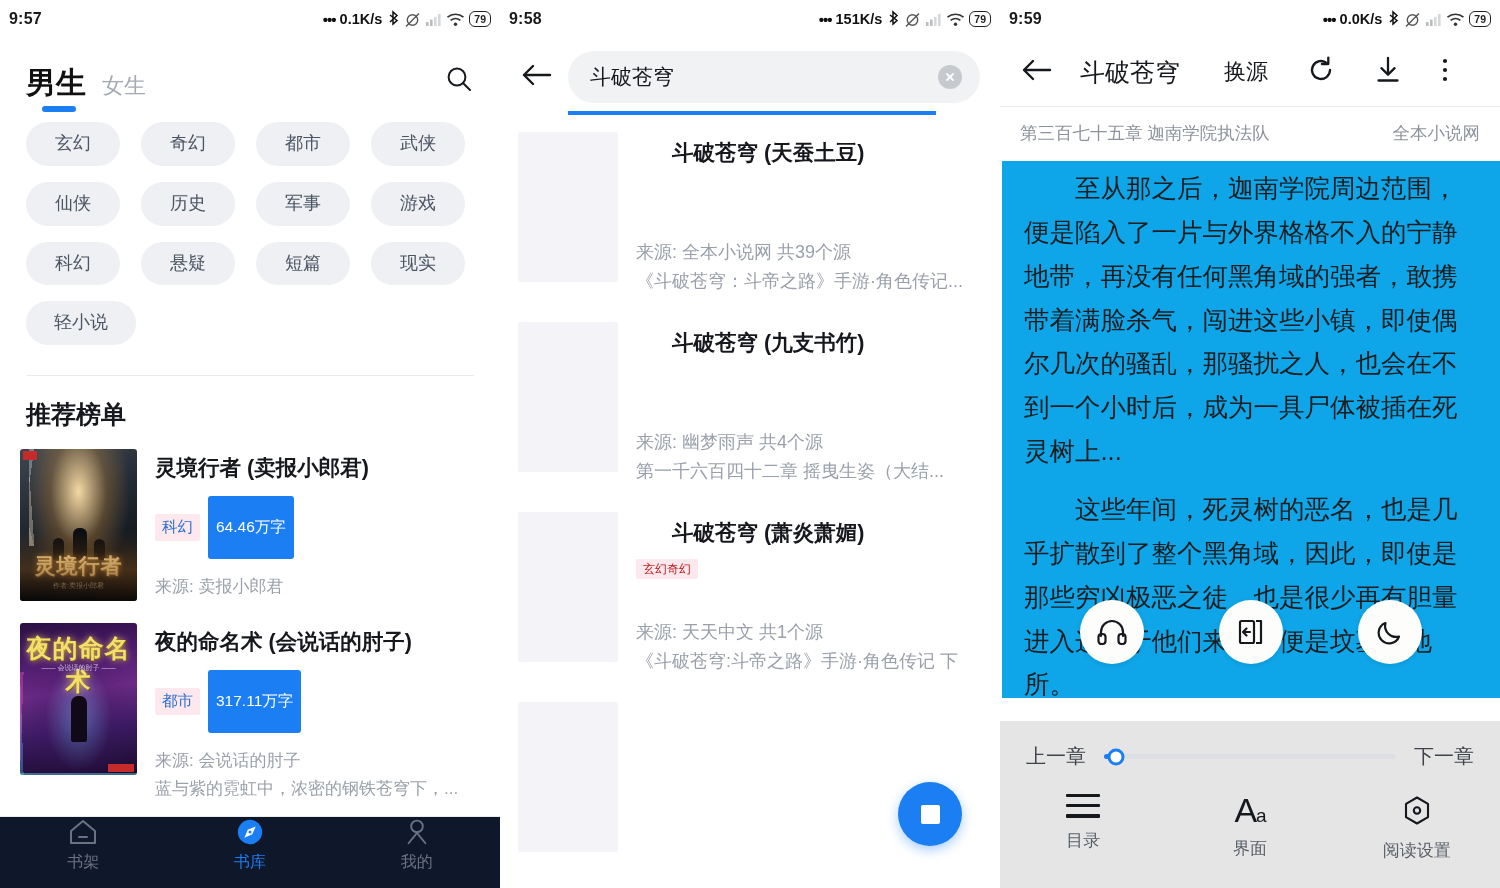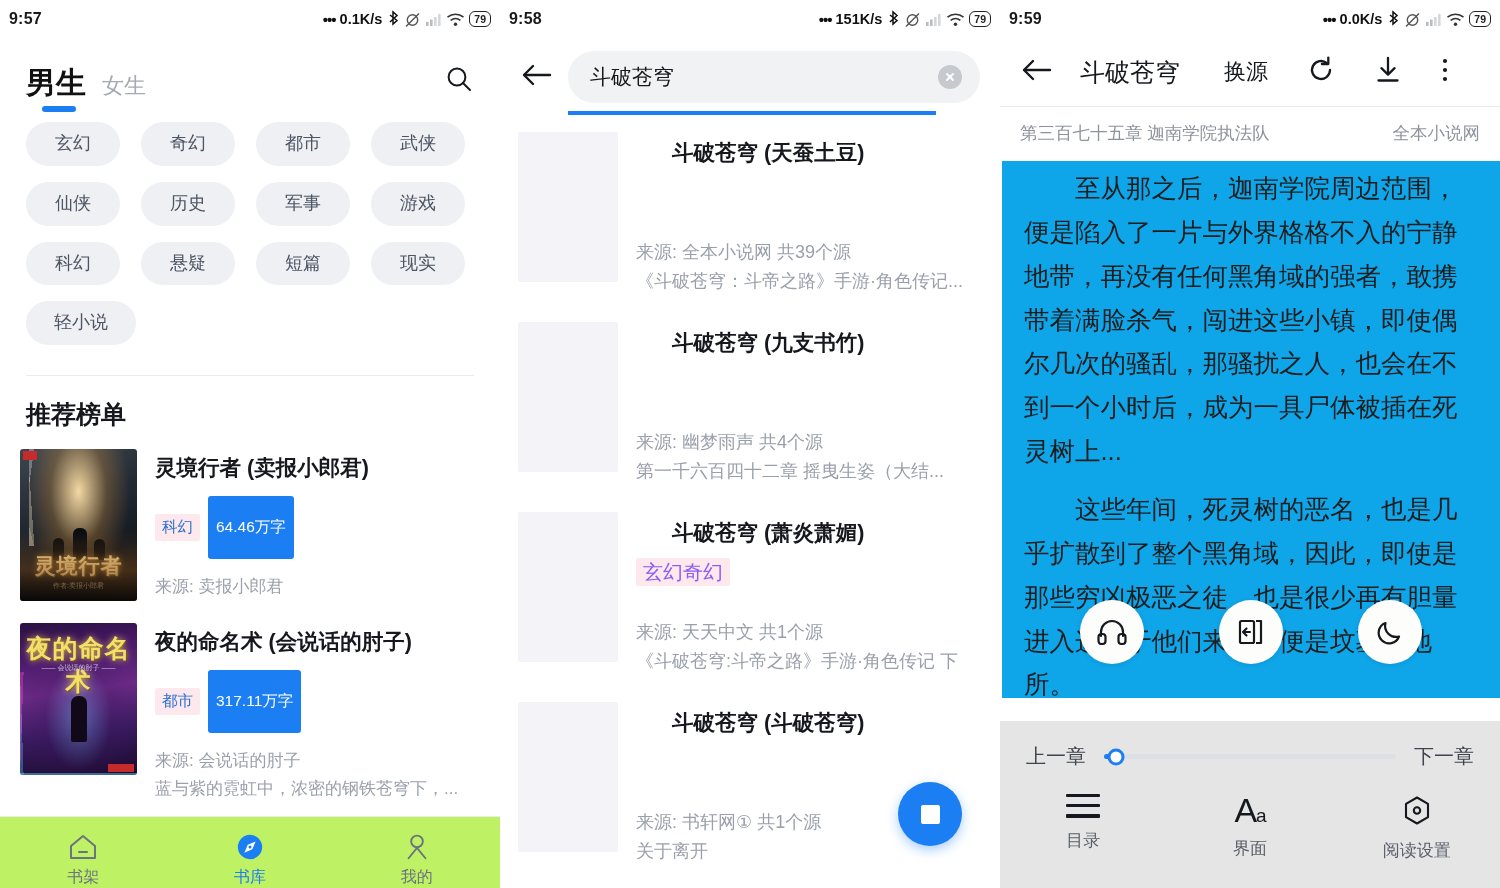--- a/index.html
+++ b/index.html
@@ -111,22 +111,22 @@
   .bookinfo { flex: 1; min-width: 0; padding-top: 4px; }
   .bk-title { font-size: 21.5px; font-weight: 700; color: #16181d; margin-bottom: 14px; }
   .bk-tags { display: flex; align-items: center; gap: 8px; margin-bottom: 14px; }
   .tag-cat { background: #fde8ee; color: #2c6fd1; font-size: 15.5px; padding: 3px 7px; border-radius: 2px; }
   .tag-cnt { background: #1b7ef2; color: #fff; font-size: 15.5px; padding: 21px 8px; border-radius: 3px; }
   .bk-src, .bk-desc { font-size: 17px; color: #9aa0ab; line-height: 1.62; }
   .bk-desc { overflow: hidden; white-space: nowrap; text-overflow: ellipsis; }
 
   .tabbar {
     position: absolute; left: 0; right: 0; bottom: 0; height: 72px;
-    background: #bef264; border-top: 1px solid #ececec;
-    display: flex; align-items: flex-end;
+    background: #0f172a; border-top: 1px solid #ececec;
+    display: flex; align-items: flex-start;
   }
   .tabitem { flex: 1; display: flex; flex-direction: column; align-items: center; gap: 5px; }
   .tabitem .lbl { font-size: 16px; color: #6b7280; }
   .tabitem.active .lbl { color: #1b7ef2; }
 
   
   .p2-search { display: flex; align-items: center; padding: 4px 20px 0 20px; height: 74px; gap: 14px; }
   .p2-back { flex: none; }
   .sfield { flex: 1; position: relative; }
   .sfield .box {
@@ -143,21 +143,21 @@
     position: absolute; left: 0; right: 44px; bottom: -12px;
     height: 4px; background: #1b7ef2;
   }
 
   .results { padding: 12px 0 0 0; }
   .res { display: flex; gap: 18px; padding: 0 18px; height: 190px; }
   .res-cover { width: 100px; height: 150px; background: #f4f4f8; border-radius: 2px; flex: none; margin-top: 8px; }
   .res-body { flex: 1; min-width: 0; display: flex; flex-direction: column; }
   .res-title { font-size: 21.5px; font-weight: 700; color: #16181d; margin-top: 14px; margin-left: 36px; }
   .res-tag { margin-top: 12px; }
-  .res-tag span { background: #fde8ee; color: #8b5cf6; font-size: 20px; padding: 3px 7px; border-radius: 2px; }
+  .res-tag span { background: #fde8ee; color: #b91c1c; font-size: 12px; padding: 3px 7px; border-radius: 2px; }
   .res-meta { margin-top: auto; padding-bottom: 18px; }
   .res-src, .res-chap { font-size: 18px; color: #9aa0ab; line-height: 1.6; white-space: nowrap; overflow: hidden; text-overflow: ellipsis; }
 
   .fab {
     position: absolute; right: 38px; bottom: 42px;
     width: 64px; height: 64px; border-radius: 50%; background: #1b7ef2;
     box-shadow: 0 4px 12px rgba(27,126,242,.38);
     display: flex; align-items: center; justify-content: center;
   }
   .fab .sq { width: 19px; height: 19px; background: #fff; border-radius: 2px; }
@@ -415,27 +415,20 @@
           </div>
           <div class="res-meta">
             <div class="res-src">来源: 天天中文  共1个源</div>
             <div class="res-chap">《斗破苍穹:斗帝之路》手游·角色传记 下</div>
           </div>
         </div>
       </div>
 
       <div class="res">
         <div class="res-cover"></div>
-        <div class="res-body">
-          <div class="res-title">斗破苍穹 (斗破苍穹)</div>
-          <div class="res-meta">
-            <div class="res-src">来源: 书轩网①  共1个源</div>
-            <div class="res-chap">关于离开</div>
-          </div>
-        </div>
       </div>
     </div>
 
     <div class="fab">
       <div class="sq"></div>
     </div>
   </div>
 
   <div class="panel">
     <div class="statusbar">

